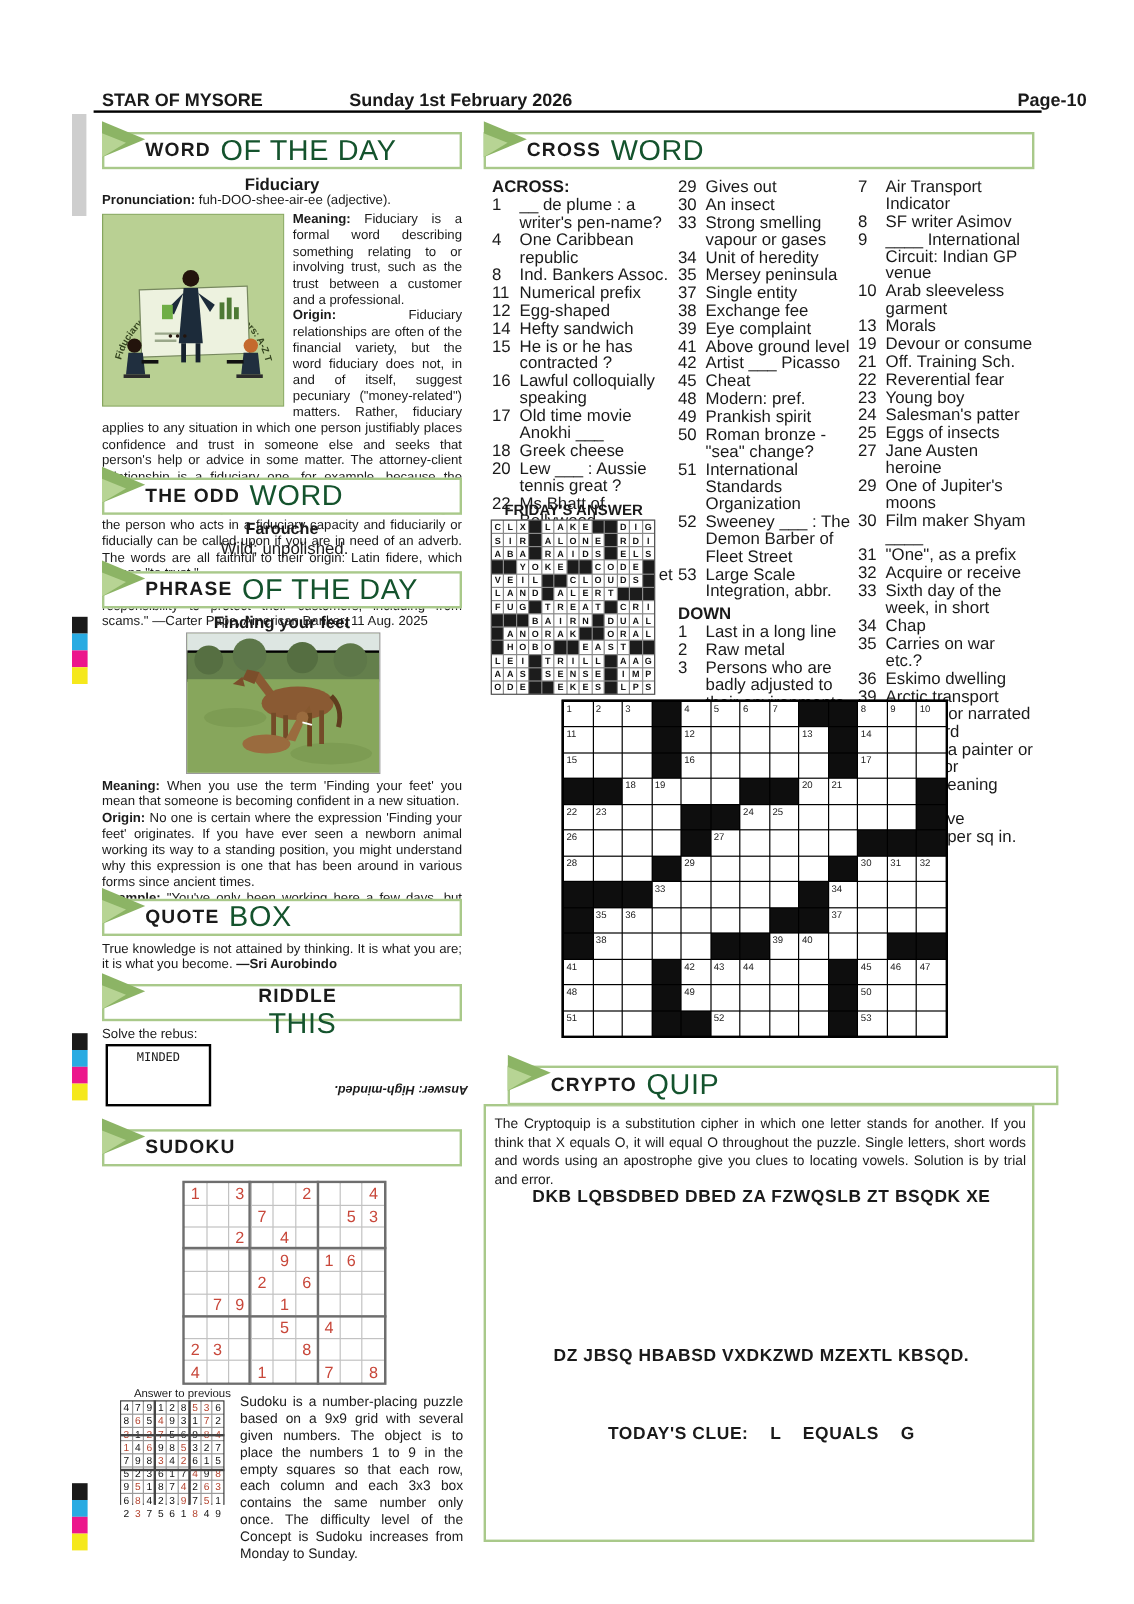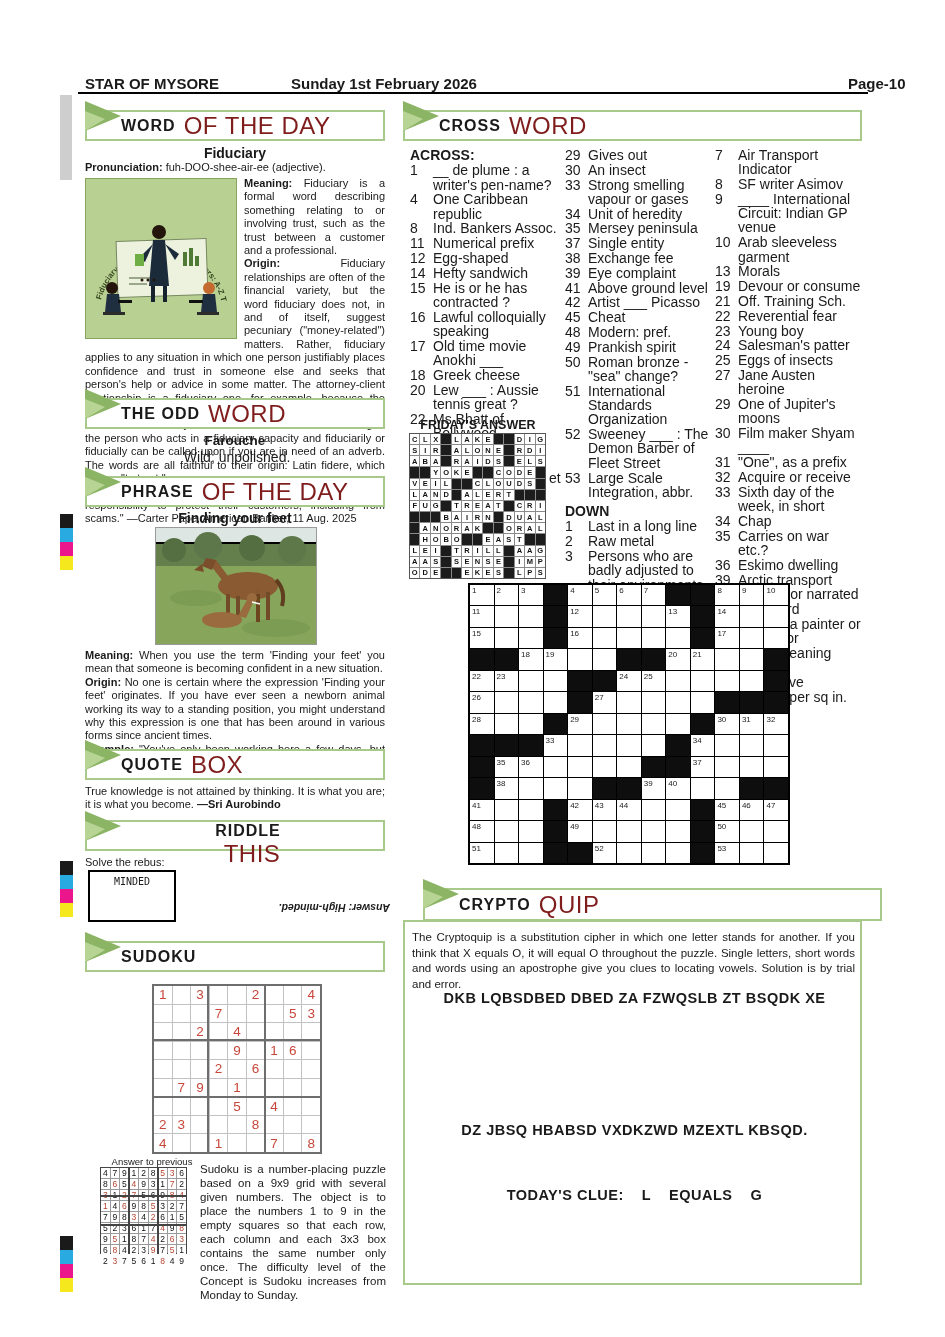--- a/index.html
+++ b/index.html
@@ -6,21 +6,21 @@
   .page{position:relative;width:945px;height:1337px;background:#fff;font-family:"Liberation Sans",sans-serif;color:#1a1a1a;overflow:hidden;}
   .abs{position:absolute;}
   
   .hdr{font-weight:bold;font-size:15px;}
   .hdr-rule{background:#000;height:2px;}
   
   .regsq{width:13px;height:14px;}
   
   .sec{position:absolute;height:31px;border:2px solid #a9c98a;background:#fff;box-sizing:border-box;display:flex;align-items:center;padding-left:34px;}
   .sec .t1{font-weight:bold;font-size:16px;letter-spacing:1px;margin-right:8px;}
-  .sec .t2{font-weight:normal;font-size:24px;letter-spacing:0.5px;color:#7f1d1d;}
+  .sec .t2{font-weight:normal;font-size:24px;letter-spacing:0.5px;color:#14532d;}
   .flag{position:absolute;left:-2px;top:-14px;width:38px;height:34px;}
   
   .body-txt{font-size:11px;line-height:13.4px;text-align:justify;}
   .body-txt p{margin:0;}
   .center{text-align:center;}
   .bold{font-weight:bold;}
   
   .clue-col{position:absolute;font-size:14px;line-height:14.3px;}
   .clue{position:relative;padding-left:23px;margin-bottom:0.5px;}
   .clue .cn{position:absolute;left:0;top:0;}

